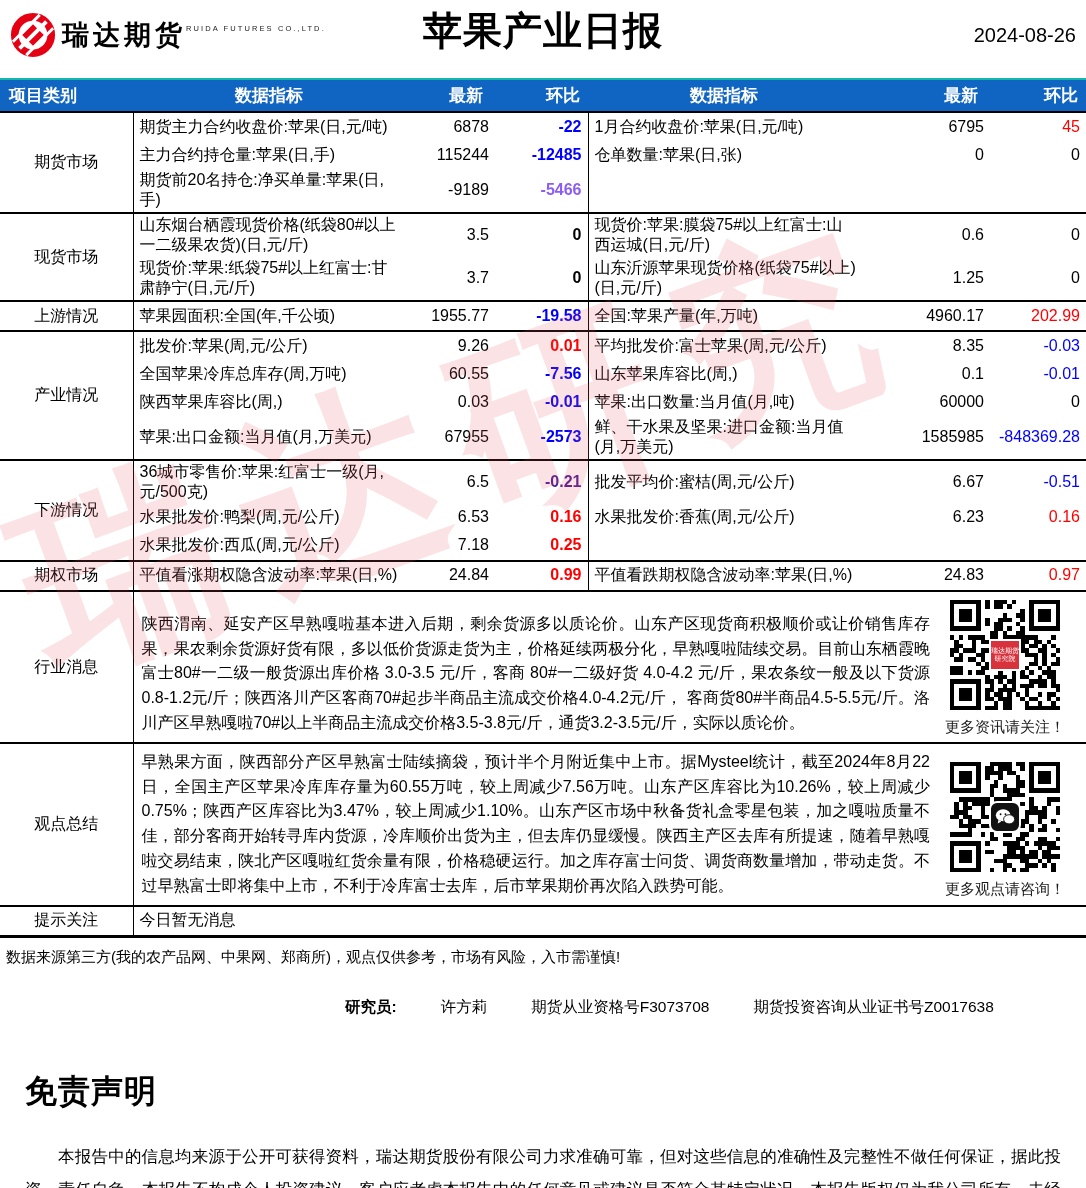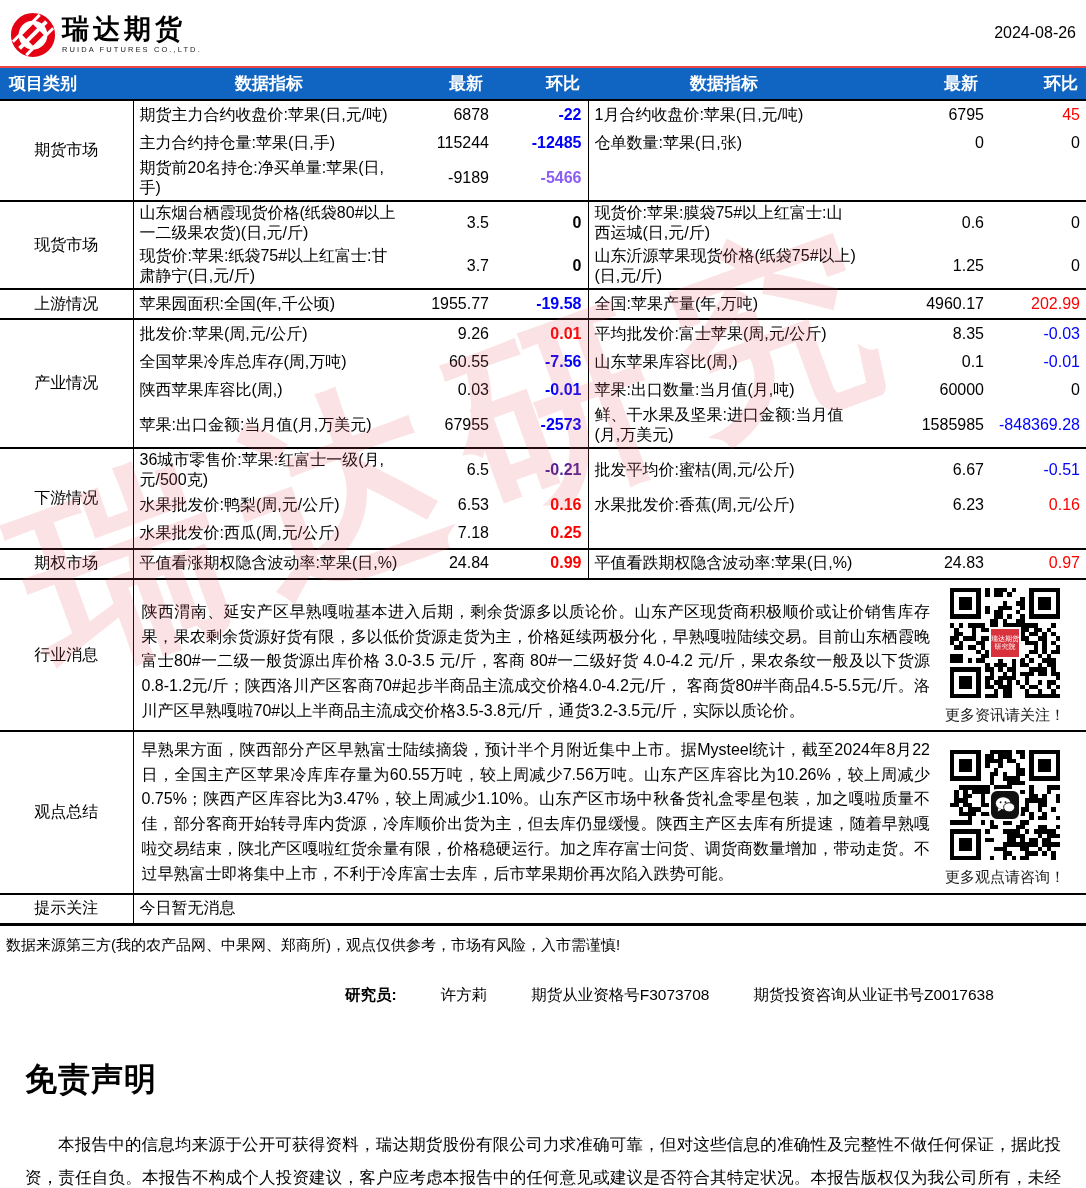--- a/index.html
+++ b/index.html
@@ -4,29 +4,29 @@
 <style>
   html,body { margin:0; padding:0; }
   body {
     width:1086px; height:1188px; position:relative; overflow:hidden;
     background:#fff; color:#000;
     font-family:"Liberation Sans","DejaVu Sans",sans-serif;
   }
   
   .top { position:relative; height:66px; }
   .logo { position:absolute; left:10px; top:12px; display:flex; align-items:center; gap:6px; }
-  .logo-text-col { display:flex; flex-direction:column; line-height:1; }
+  .logo-text-col { display:flex; flex-direction:row; line-height:1; }
   .logo-cn { font-size:27px; font-weight:bold; letter-spacing:4px; }
   .logo-en { font-size:7.5px; letter-spacing:2.1px; margin-top:3px; color:#222; }
   .report-title { position:absolute; left:0; right:0; top:4px; text-align:center;
     font-size:39px; font-weight:bold; letter-spacing:1px; }
-  .report-date { position:absolute; right:10px; top:24px; font-size:16px; }
+  .report-date { position:absolute; right:10px; top:24px; font-size:20px; }
   
   table { width:1086px; border-collapse:collapse; table-layout:fixed;
-    border-top:2px solid #ef4444; border-bottom:3px solid #000; }
+    border-top:2px solid #14b8a6; border-bottom:3px solid #000;margin-top:12px; }
   thead th { background:var(--hdrblue,#1165c2); color:#fff; font-size:17px; font-weight:bold; height:31px; padding:0; }
   th.h-cat { text-align:left; padding-left:9px; }
   th.h-ind { text-align:center; }
   th.h-num { text-align:right; padding-right:12px; }
   th.h-chg { text-align:right; padding-right:8px; }
   tbody.sec { border-top:2px solid #000; }
   td { vertical-align:middle; line-height:1.28; font-size:16px; height:26px; padding:1px 4px; }
   td.cat { border-right:1px solid #000; text-align:center; padding:1px 8px; }
   td.ind { text-align:left; padding-left:6px; padding-right:4px; }
   td.num { text-align:right; padding-right:6px; }
@@ -68,20 +68,21 @@
         <line x1="10" y1="38" x2="38" y2="10" stroke="#fff" stroke-width="4"></line>
         <line x1="17" y1="45" x2="45" y2="17" stroke="#fff" stroke-width="3"></line>
         <line x1="3" y1="31" x2="31" y2="3" stroke="#fff" stroke-width="3"></line>
       </svg>
     </span>
     <span class="logo-text-col">
       <span class="logo-cn">瑞达期货</span>
       <span class="logo-en">RUIDA FUTURES CO.,LTD.</span>
     </span>
   </div>
+  <div class="report-title">苹果产业日报</div>
   <div class="report-date">2024-08-26</div>
 </div>
 
 <table>
   <colgroup>
     <col style="width:133px">
       <col style="width:272px">
       <col style="width:90px">
       <col style="width:93px">
     <col style="width:272px">

